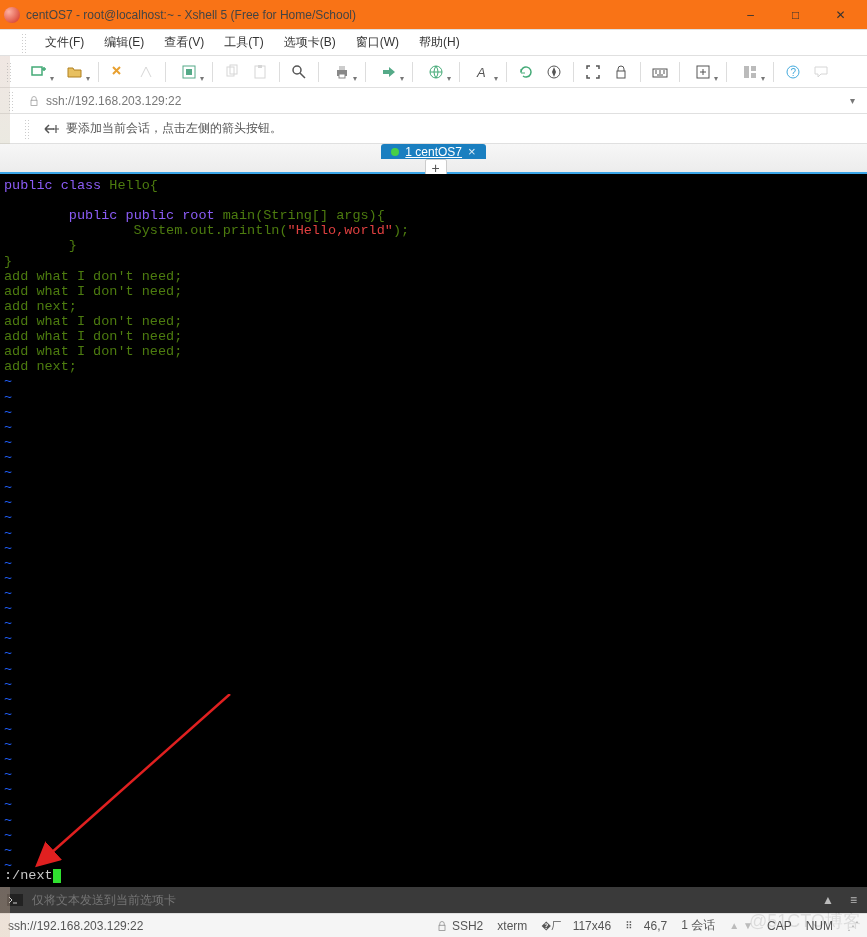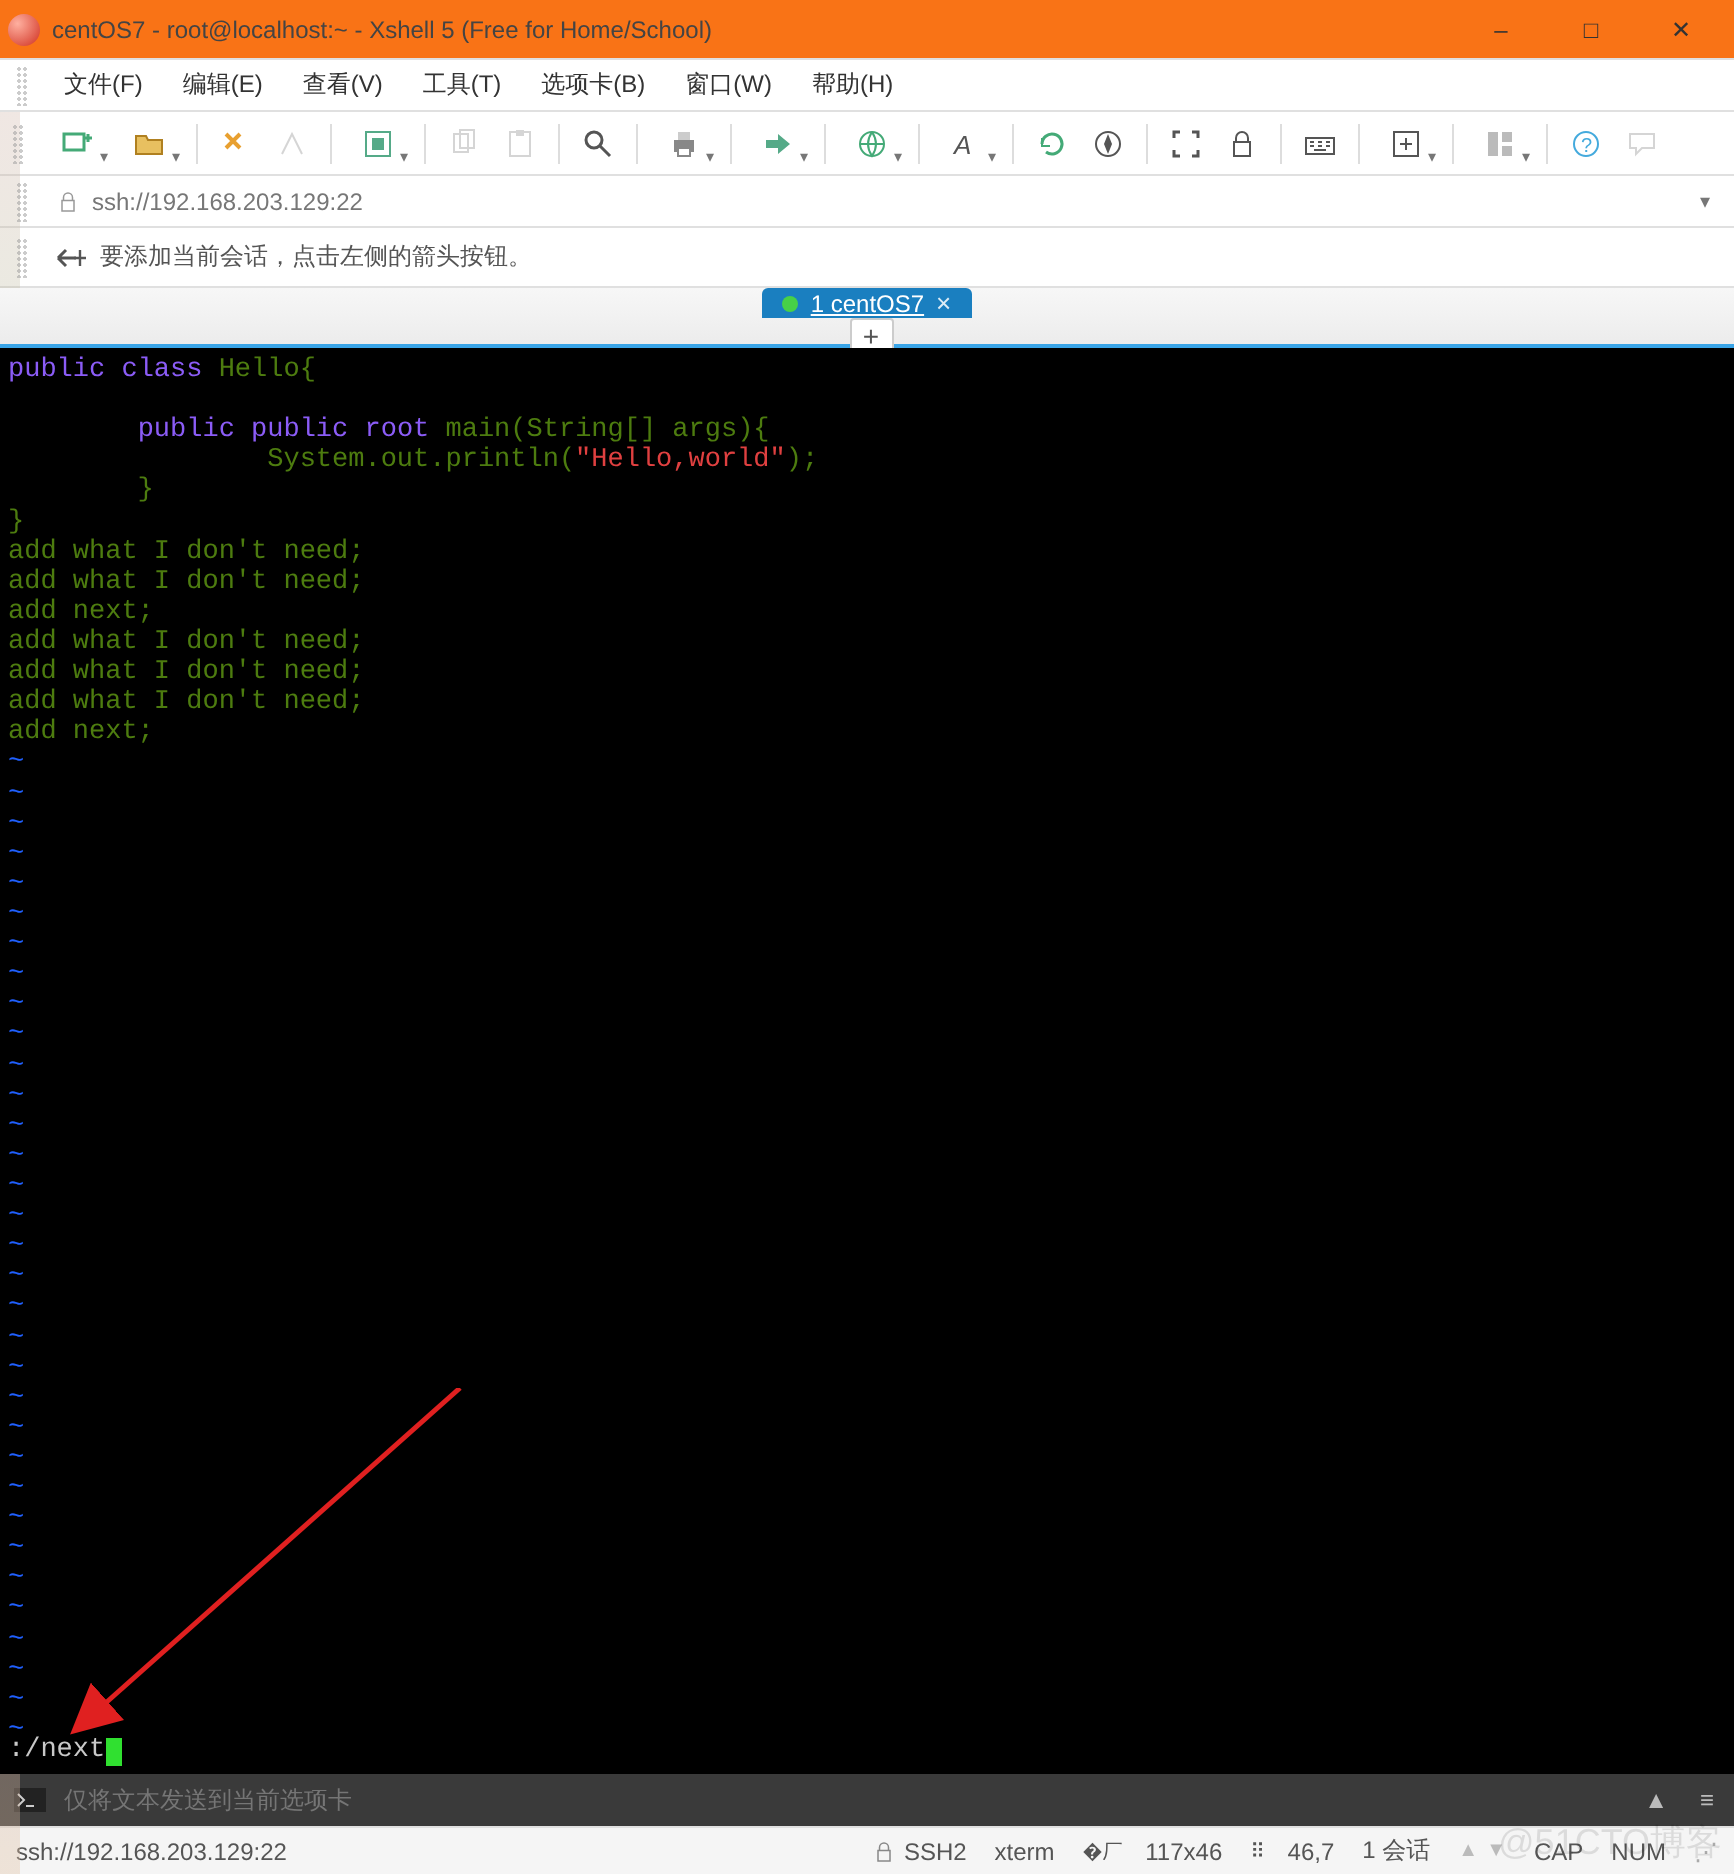--- a/index.html
+++ b/index.html
@@ -34,21 +34,21 @@
   .win-btn {
     width: 45px; height: 30px; display: flex; align-items: center; justify-content: center;
     color: #333; font-family: "Segoe UI Symbol", sans-serif;
   }
 
   .menubar {
     height: 26px;
     background: #fff;
     display: flex;
     align-items: center;
-    padding: 0 8px;
+    padding: 0 21px;
     border-bottom: 1px solid #e0e0e0;
     position: relative;
   }
   .drag-dots {
     width: 6px;
     height: 20px;
     background-image: radial-gradient(#999 1px, transparent 1px);
     background-size: 3px 3px;
     margin-right: 8px;
     opacity: 0.5;
@@ -93,21 +93,21 @@
   }
   .lock-ico { color: #888; display: flex; }
   .addr-text { color: #777; flex: 1; }
   .addr-dd { color: #777; font-size: 10px; padding: 0 4px; }
 
   .hintbar {
     height: 30px;
     background: #fff;
     display: flex;
     align-items: center;
-    padding: 0 8px;
+    padding: 0 24px;
     border-bottom: 1px solid #e0e0e0;
     gap: 6px;
     color: #555;
   }
   .hint-ico { color: #666; display: flex; }
 
   .tabbar {
     height: 30px;
     background: linear-gradient(#f7f7f7, #ececec);
     display: flex;

